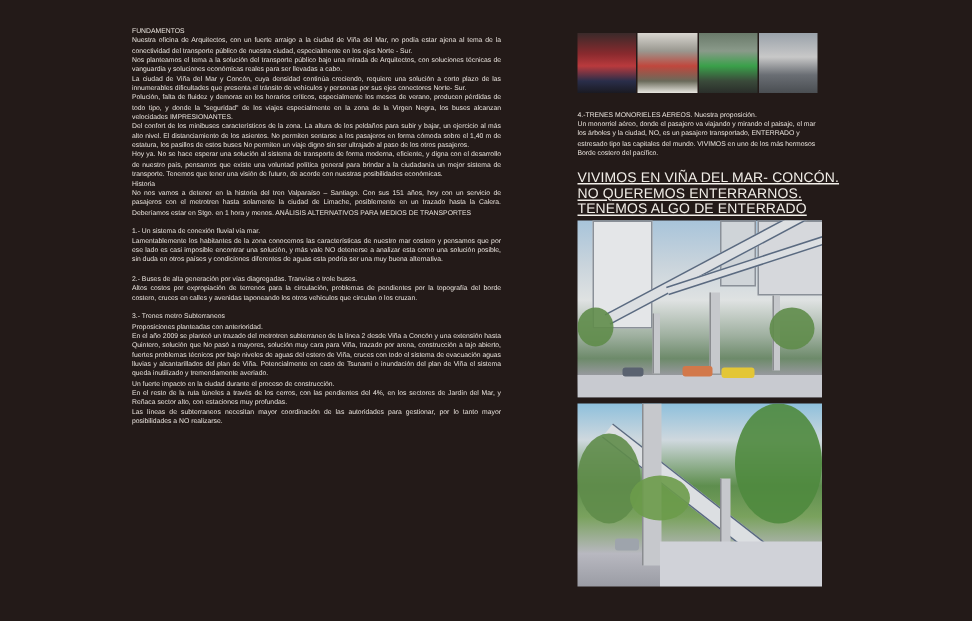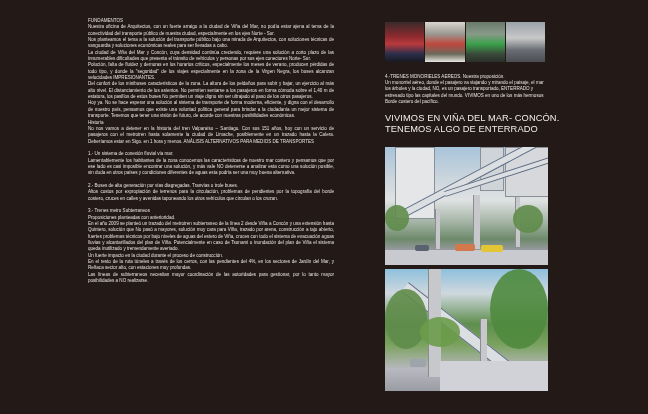--- a/index.html
+++ b/index.html
@@ -8,21 +8,21 @@
   .left p{margin:0;}
   .left .gap{height:6.35px;}
   .strip{position:absolute;left:385px;top:22px;width:160px;height:40px;display:flex;gap:1px;}
   .strip div{flex:1;height:100%;position:relative;overflow:hidden;}
   .ph1{background:linear-gradient(180deg,#3a2a2a 0%,#8a2a2e 35%,#b93a3d 55%,#2a2e4a 80%,#1a1a22 100%);}
   .ph2{background:linear-gradient(180deg,#d9d6d0 0%,#9a9890 30%,#c0473d 55%,#6a6a5a 80%,#e8e6e0 100%);}
   .ph3{background:linear-gradient(180deg,#6a7a6a 0%,#8a9a8a 30%,#3aa04a 55%,#3a4a3a 80%,#2a2e2a 100%);}
   .ph4{background:linear-gradient(180deg,#9aa2aa 0%,#c8c8c8 40%,#6a6e74 70%,#4a4e52 100%);}
   .right-text{position:absolute;left:385px;top:74px;width:162px;font-size:4.55px;line-height:6.2px;}
   .right-text p{margin:0;}
-  .heading{position:absolute;left:385px;top:113px;width:180px;font-size:9.3px;line-height:10.5px;color:#f2eee8;letter-spacing:0.1px;}
+  .heading{position:absolute;left:385px;top:113px;width:180px;font-size:9.3px;line-height:10.5px;color:#f2eee8;letter-spacing:0.1px;text-decoration:underline;}
   .heading div{white-space:nowrap;}
   .illus{position:absolute;left:385px;width:163px;overflow:hidden;}
   .illus1{top:147px;height:118px;background:linear-gradient(180deg,#a8c4da 0%,#c9d4dc 25%,#dfe2e2 45%,#9fb0a0 65%,#6d8a6a 78%,#9a9aa2 88%,#6a6a70 100%);}
   .illus2{top:269px;height:122px;background:linear-gradient(180deg,#8ec0dc 0%,#cfd8de 20%,#5e8e4e 45%,#7aa25e 62%,#b8b8c0 82%,#9a9ca4 100%);}
   .bldg{position:absolute;background:#e4e6e8;border:0.5px solid #8a9098;}
   .rail{position:absolute;background:#dcdfe2;border-top:1px solid #5a6a80;border-bottom:1px solid #5a6a80;transform-origin:left center;}
   .pillar{position:absolute;background:#c6c8cc;border-left:1px solid #8a8c90;}
   .tree{position:absolute;border-radius:50%;background:#5f8c4a;opacity:.9;}
   .taxi{position:absolute;background:#e3c636;border-radius:2px;}
   .car{position:absolute;border-radius:2px;}
@@ -63,20 +63,21 @@
   <div class="ph4" title="traffic jam on avenue"></div>
 </div>
 
 <div class="right-text">
   <p>4.-TRENES MONORIELES AEREOS. Nuestra proposición.</p>
   <p>Un monorriel aéreo, donde el pasajero va viajando y mirando el paisaje, el mar los árboles y la ciudad, NO, es un pasajero transportado, ENTERRADO y estresado tipo las capitales del mundo. VIVIMOS en uno de los más hermosos Borde costero del pacífico.</p>
 </div>
 
 <div class="heading">
   <div>VIVIMOS  EN VIÑA DEL MAR- CONCÓN.</div>
+  <div>NO QUEREMOS ENTERRARNOS.</div>
   <div>TENEMOS ALGO DE ENTERRADO</div>
 </div>
 
 <div class="illus illus1" title="elevated monorail between towers with taxis below">
   <div class="bldg" style="left:10px;top:0;width:38px;height:70px;"></div>
   <div class="bldg" style="left:95px;top:0;width:22px;height:42px;background:#cfd4d8;"></div>
   <div class="bldg" style="left:120px;top:0;width:43px;height:48px;background:#d6d8dc;"></div>
   <div class="rail" style="left:20px;top:62px;width:160px;height:6px;transform:rotate(-28deg);"></div>
   <div class="rail" style="left:60px;top:44px;width:110px;height:4px;transform:rotate(-18deg);"></div>
   <div class="pillar" style="left:50px;top:62px;width:4px;height:40px;"></div>

